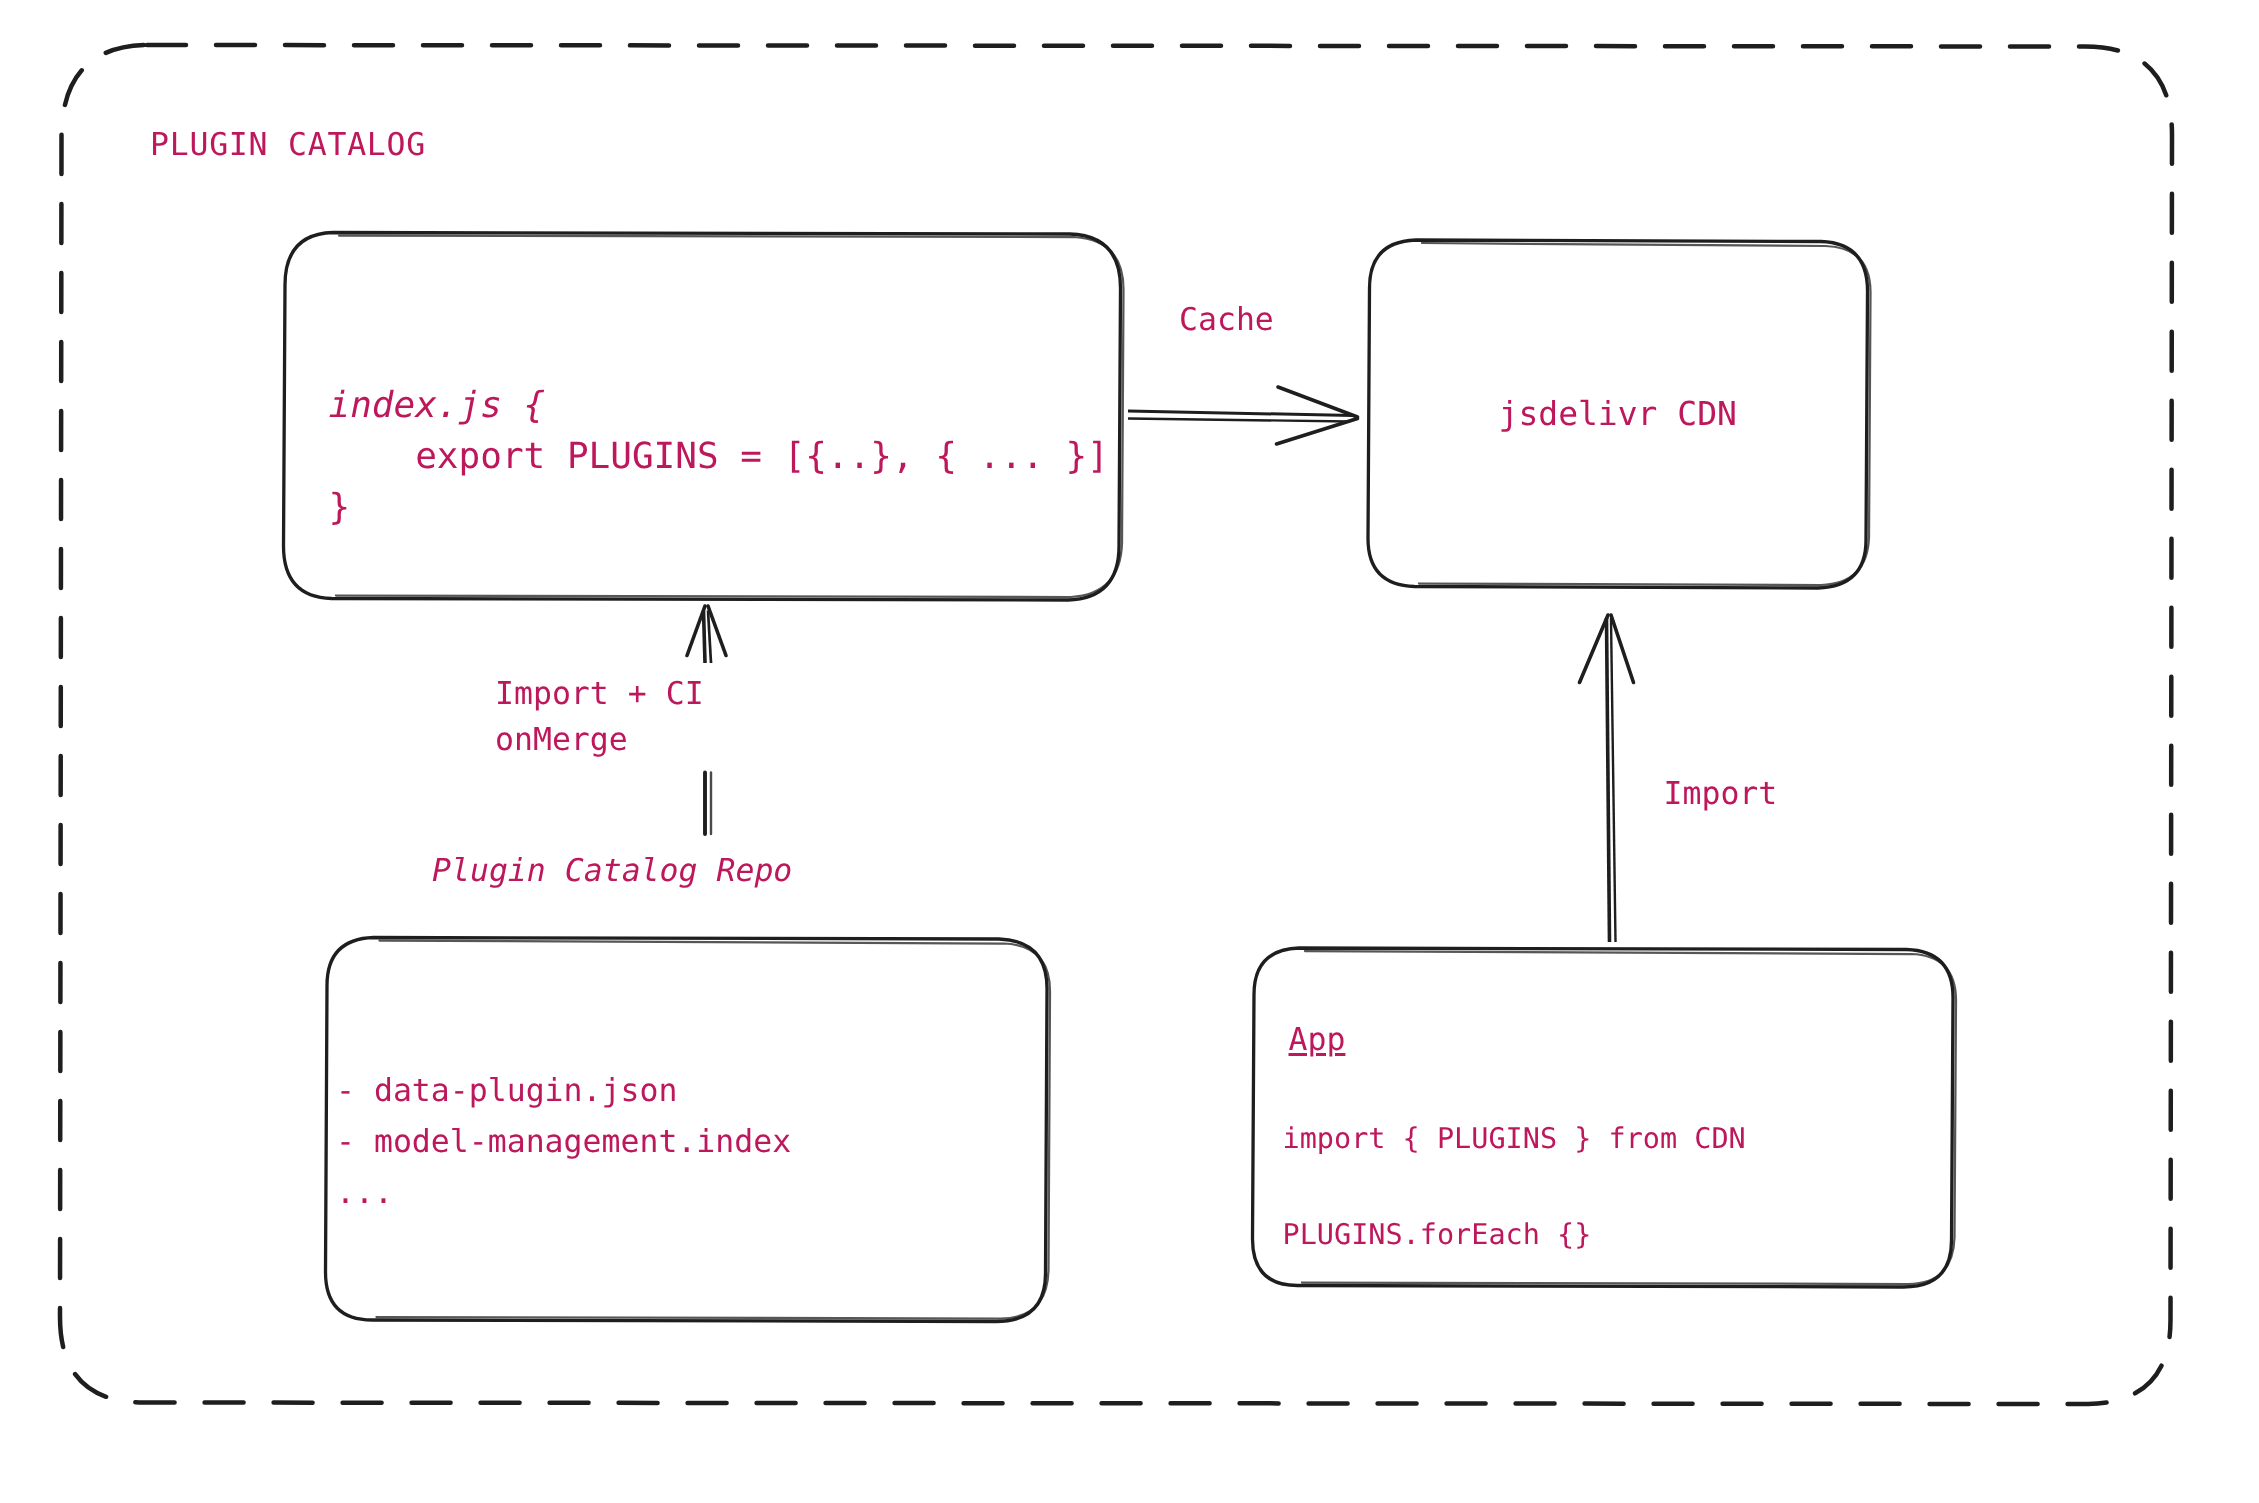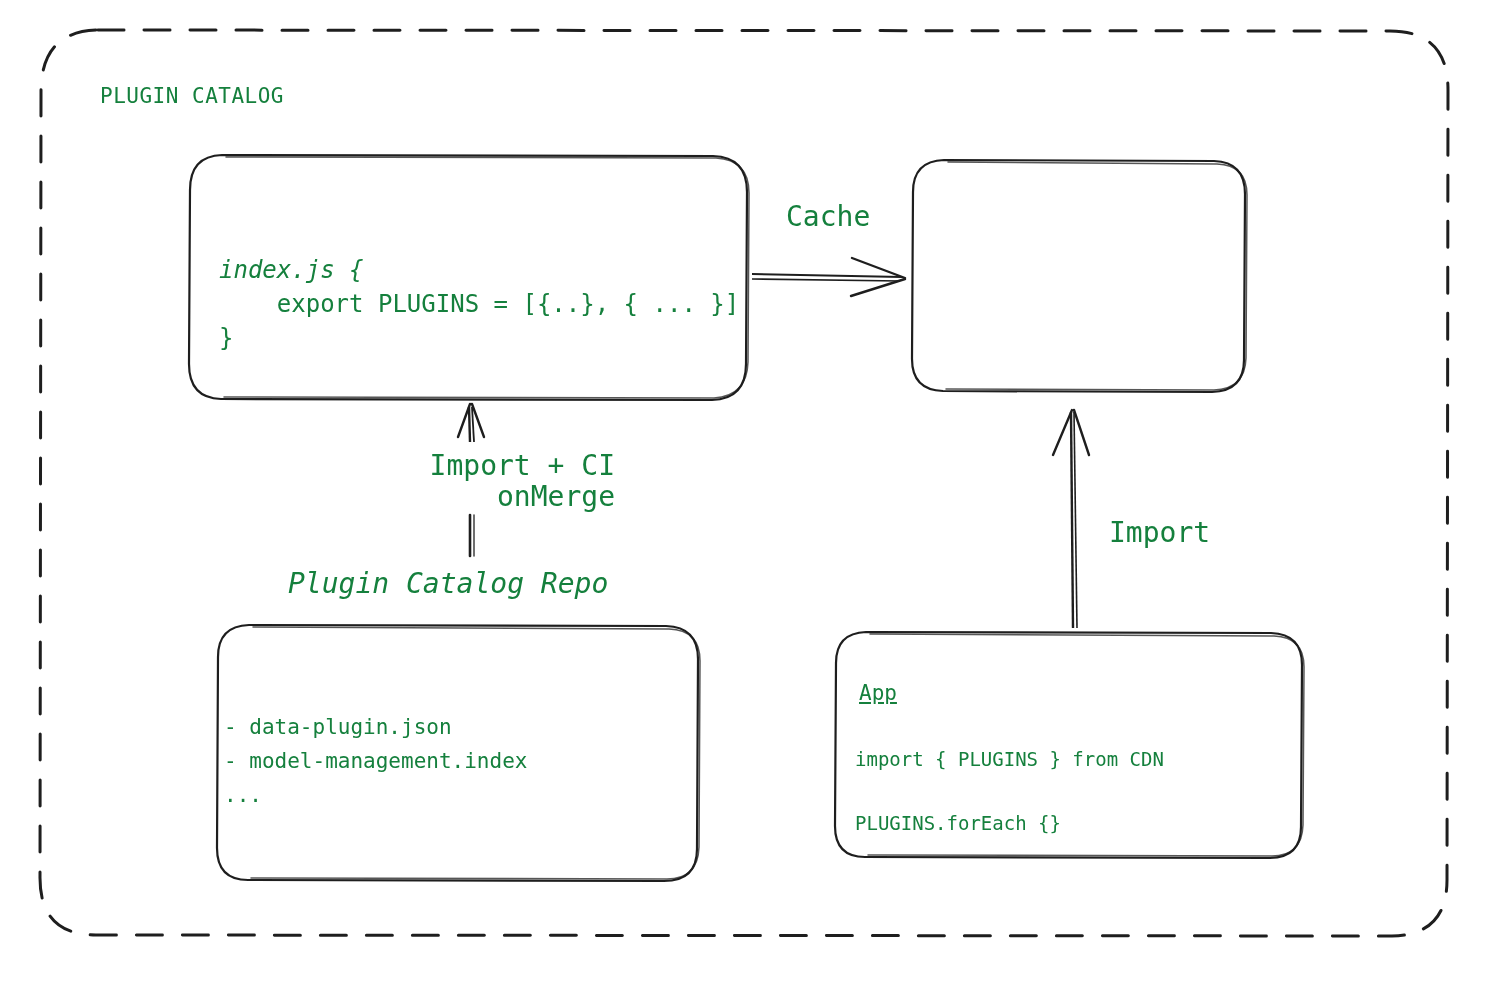--- a/index.html
+++ b/index.html
@@ -17,40 +17,40 @@
   }
   svg.layer {
     position: absolute;
     top: 0;
     left: 0;
     width: 1506px;
     height: 1002px;
   }
   .lbl {
     position: absolute;
-    color: #15803d;
+    color: #be185d;
     font-family: "DejaVu Sans Mono", "Liberation Mono", monospace;
     white-space: pre;
     line-height: 1.0;
   }
   .group-title {
     font-size: 21px;
     letter-spacing: 0.5px;
   }
   .box-title-center {
     font-size: 20px;
     text-align: center;
   }
   .code {
     font-size: 24px;
     line-height: 36px;
   }
   .edge-label {
-    font-size: 28px;
-    text-align: right;
+    font-size: 21px;
+    text-align: left;
   }
   .app-line {
     font-size: 19px;
     margin-top: 12px;
   }
   .app-name {
     font-size: 21px;
     text-decoration: underline;
   }
   .repo-line {
@@ -116,20 +116,21 @@
     </g>
   </svg>
 
   <div class="lbl group-title" style="left:100px; top:86px;">PLUGIN CATALOG</div>
 
 
   <div class="lbl code" style="left:219px; top:252px;font-style:italic;">index.js {</div>
   <div class="lbl code" style="left:219px; top:286px;">    export PLUGINS = [{..}, { ... }]</div>
   <div class="lbl code" style="left:219px; top:320px;">}</div>
 
+  <div class="lbl cdn-title" style="left:912px; top:266px; width:333px; text-align:center;">jsdelivr CDN</div>
 
   <div class="lbl edge-label" style="left:786px; top:203px;">Cache</div>
 
   <div class="lbl edge-label" style="left:330px; top:452px; width:285px;">Import + CI</div>
   <div class="lbl edge-label" style="left:330px; top:483px; width:285px;">onMerge</div>
 
   <div class="lbl edge-label" style="left:288px; top:570px;font-style:italic;">Plugin Catalog Repo</div>
 
   <div class="lbl repo-line" style="left:224px; top:710px;">- data-plugin.json</div>
   <div class="lbl repo-line" style="left:224px; top:744px;">- model-management.index</div>

